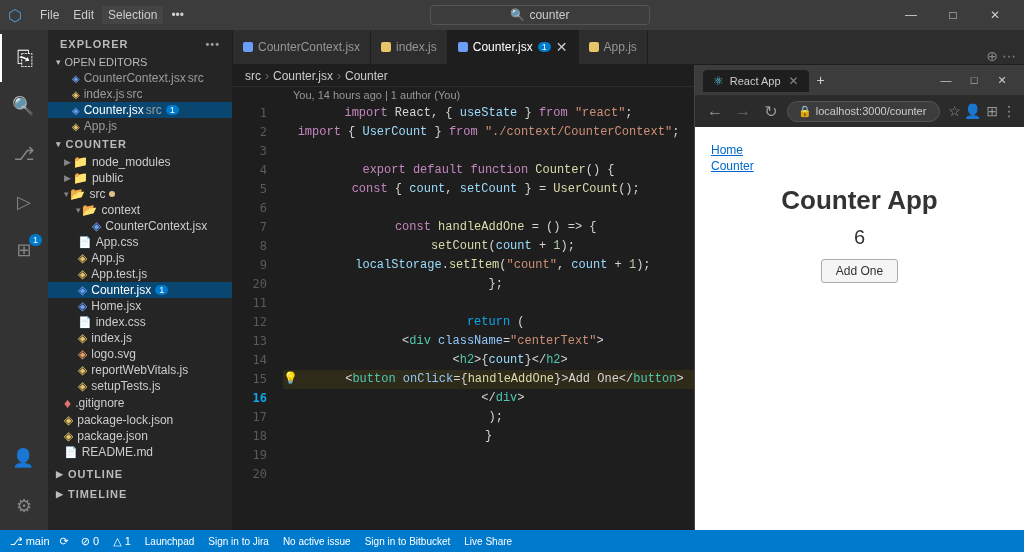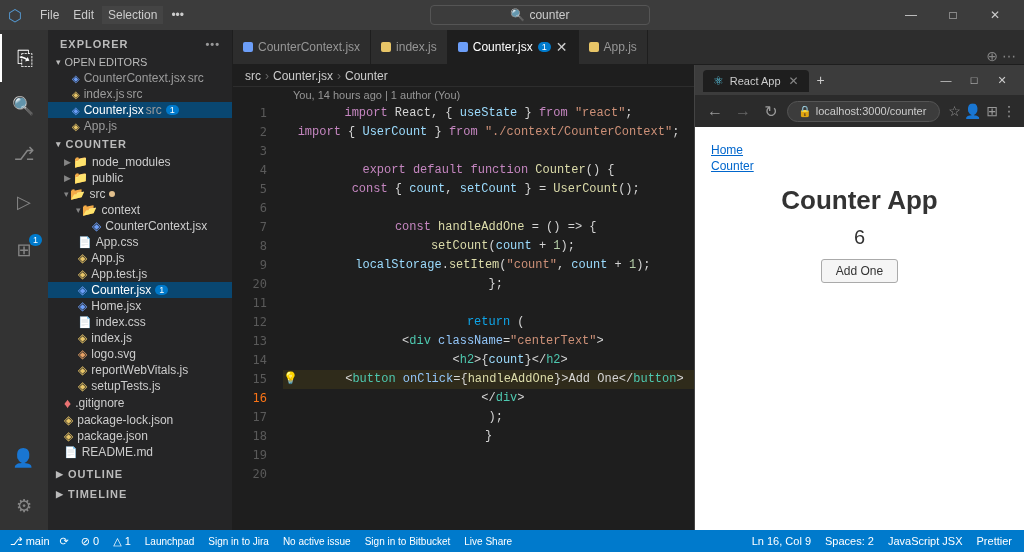--- a/index.html
+++ b/index.html
@@ -257,21 +257,21 @@
             <div>6</div>
               <div>7</div>
               <div>8</div>
               <div>9</div>
               <div>20</div>
             <div>11</div>
               <div>12</div>
               <div>13</div>
               <div>14</div>
               <div>15</div>
-            <div style="color:#f97316;">16</div>
+            <div style="color:#0ea5e9;font-weight:bold;">16</div>
               <div>17</div>
               <div>18</div>
               <div>19</div>
               <div>20</div>
           </div>
 
           <div style="flex:1; overflow:hidden; padding-left:8px; position:relative;text-align:center;">
             <div style="line-height:19px; white-space:pre;"><span style="color:#c586c0;">import</span><span style="color:#d4d4d4;"> React, { </span><span style="color:#9cdcfe;">useState</span><span style="color:#d4d4d4;"> } </span><span style="color:#c586c0;">from</span><span style="color:#d4d4d4;"> </span><span style="color:#ce9178;">"react"</span><span style="color:#d4d4d4;">;</span></div>
             <div style="line-height:19px; white-space:pre;"><span style="color:#c586c0;">import</span><span style="color:#d4d4d4;"> { </span><span style="color:#9cdcfe;">UserCount</span><span style="color:#d4d4d4;"> } </span><span style="color:#c586c0;">from</span><span style="color:#d4d4d4;"> </span><span style="color:#ce9178;">"./context/CounterContext"</span><span style="color:#d4d4d4;">;</span></div>
             <div style="line-height:19px; white-space:pre;"> </div>
@@ -359,19 +359,13 @@
       <span>⟳</span>
     </span>
     <span style="cursor:pointer; padding:0 6px;">⊘ 0</span>
     <span style="cursor:pointer; padding:0 6px;">△ 1</span>
     <span style="cursor:pointer; padding:0 6px; font-size:10px;">Launchpad</span>
     <span style="cursor:pointer; padding:0 6px; font-size:10px;">Sign in to Jira</span>
     <span style="cursor:pointer; padding:0 6px; font-size:10px;">No active issue</span>
     <span style="cursor:pointer; padding:0 6px; font-size:10px;">Sign in to Bitbucket</span>
     <span style="cursor:pointer; padding:0 6px; font-size:10px;">Live Share</span>
   </div>
-  <div style="display:flex; align-items:center; gap:2px;">
-    <span style="cursor:pointer; padding:0 6px;">Ln 16, Col 9</span>
-    <span style="cursor:pointer; padding:0 6px;">Spaces: 2</span>
-    <span style="cursor:pointer; padding:0 6px;">JavaScript JSX</span>
-    <span style="cursor:pointer; padding:0 6px;">Prettier</span>
-  </div>
 </div>
 
 </body></html>

